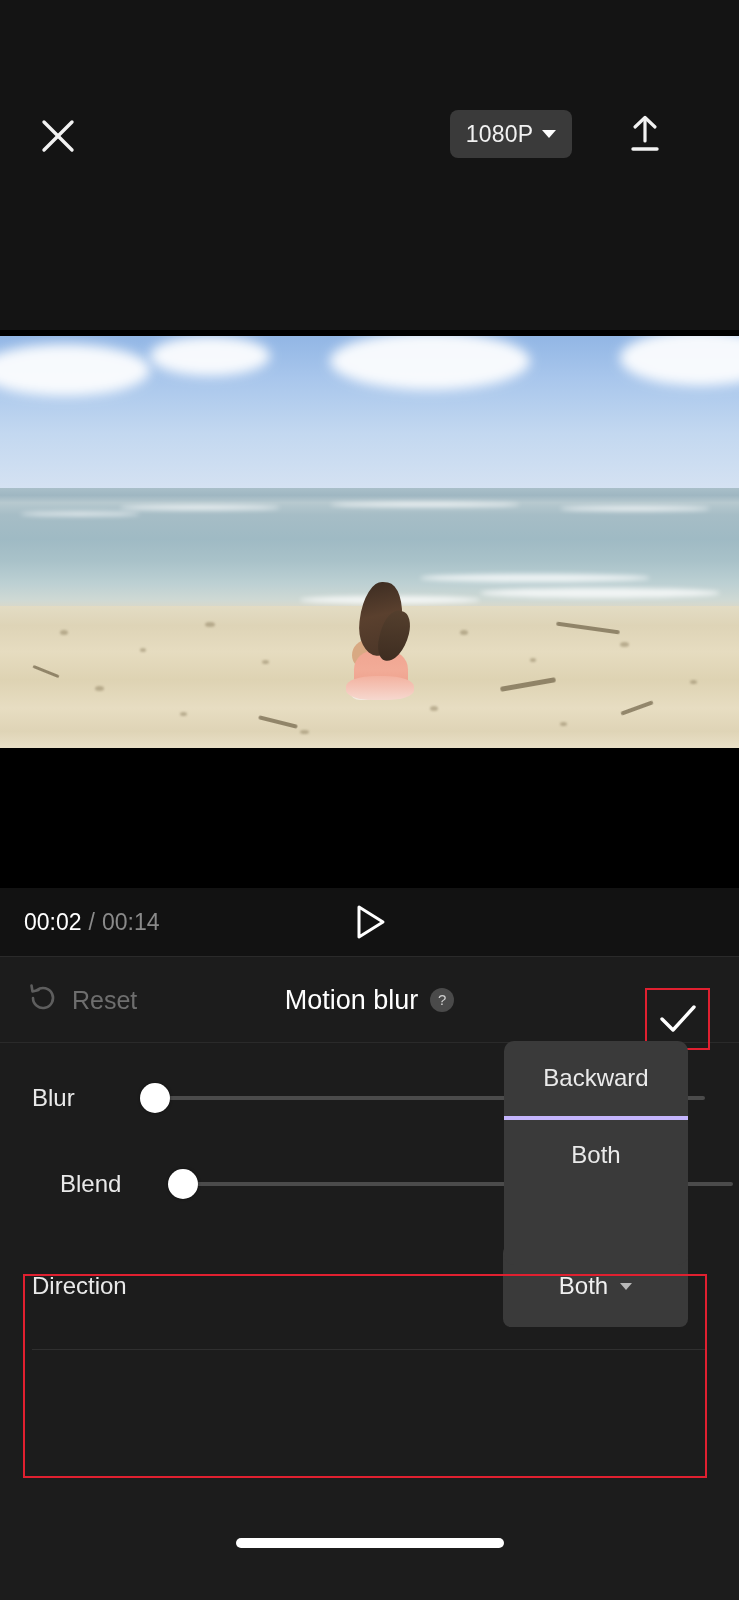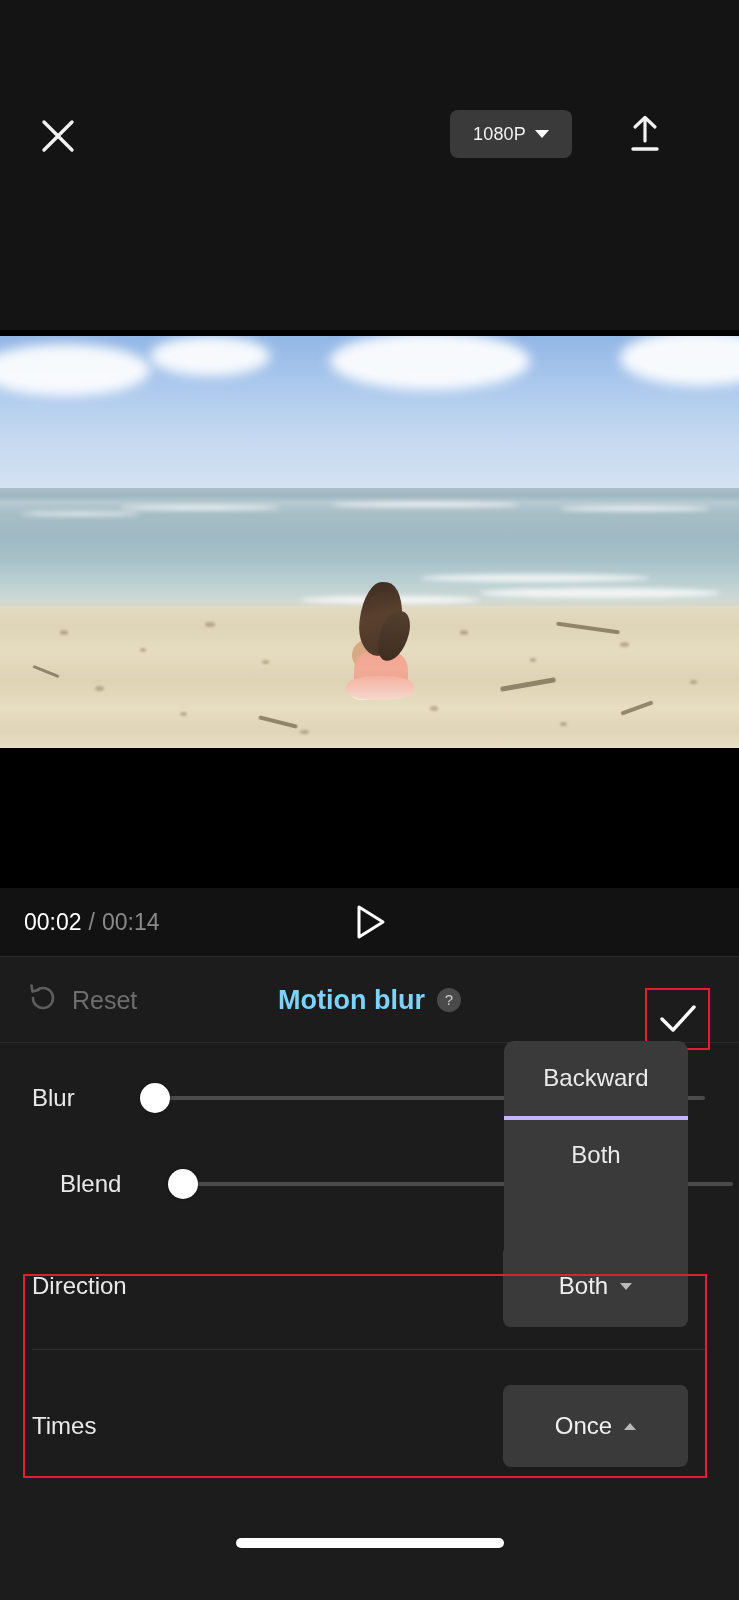--- a/index.html
+++ b/index.html
@@ -32,21 +32,21 @@
   .res-btn {
     position: absolute; left: 450px; top: 110px;
     width: 122px; height: 48px;
     background: #3a3a3a;
     border-radius: 8px;
     display: flex; align-items: center; justify-content: center;
     gap: 9px;
   }
   .res-btn .label {
     color: #f2f2f2;
-    font-size: 18px;
+    font-size: 23px;
     letter-spacing: .2px;
   }
   .caret-down {
     width: 0; height: 0;
     border-left: 7px solid transparent;
     border-right: 7px solid transparent;
     border-top: 8px solid #ffffff;
   }
   .caret-down.sm {
     border-left: 6px solid transparent;
@@ -200,21 +200,21 @@
   .reset-btn {
     position: absolute; left: 28px; top: 0; height: 86px;
     display: flex; align-items: center; gap: 14px;
   }
   .reset-btn .label { color: #6e6e6e; font-size: 25px; }
   .panel-title {
     position: absolute; left: 0; top: 0; width: 739px; height: 86px;
     display: flex; align-items: center; justify-content: center; gap: 12px;
     pointer-events: none;
   }
-  .panel-title .t { color: #7dd3fc; font-size: 27px; font-weight: bold; }
+  .panel-title .t { color: #ffffff; font-size: 27px; font-weight: normal; }
   .help-icon {
     width: 24px; height: 24px; border-radius: 50%;
     background: #4a4a4a; color: #cfcfcf;
     font-size: 15px; line-height: 24px; text-align: center;
   }
   .confirm-btn {
     position: absolute; left: 645px; top: 988px;
     width: 65px; height: 62px;
     display: flex; align-items: center; justify-content: center;
     border: 2px solid #e02030;
@@ -428,27 +428,20 @@
     <div class="opt-row" style="top:288px;">
       <span class="name">Direction</span>
       <div class="opt-btn">
         <span class="val">Both</span>
         <span class="caret-down sm"></span>
       </div>
     </div>
 
     <div class="divider" style="top:392px;"></div>
 
-    <div class="opt-row" style="top:428px;">
-      <span class="name">Times</span>
-      <div class="opt-btn">
-        <span class="val">Once</span>
-        <span class="caret-up sm"></span>
-      </div>
-    </div>
   </div>
 
   <div class="redbox" style="left:23px; top:1274px; width:684px; height:204px;"></div>
 
   <div class="confirm-btn">
     <svg width="42" height="34" viewBox="0 0 42 34" aria-hidden="true">
       <polyline points="5,17 16,28 37,5" fill="none" stroke="#ffffff" stroke-width="3.4" stroke-linecap="round" stroke-linejoin="round"></polyline>
     </svg>
   </div>
 

